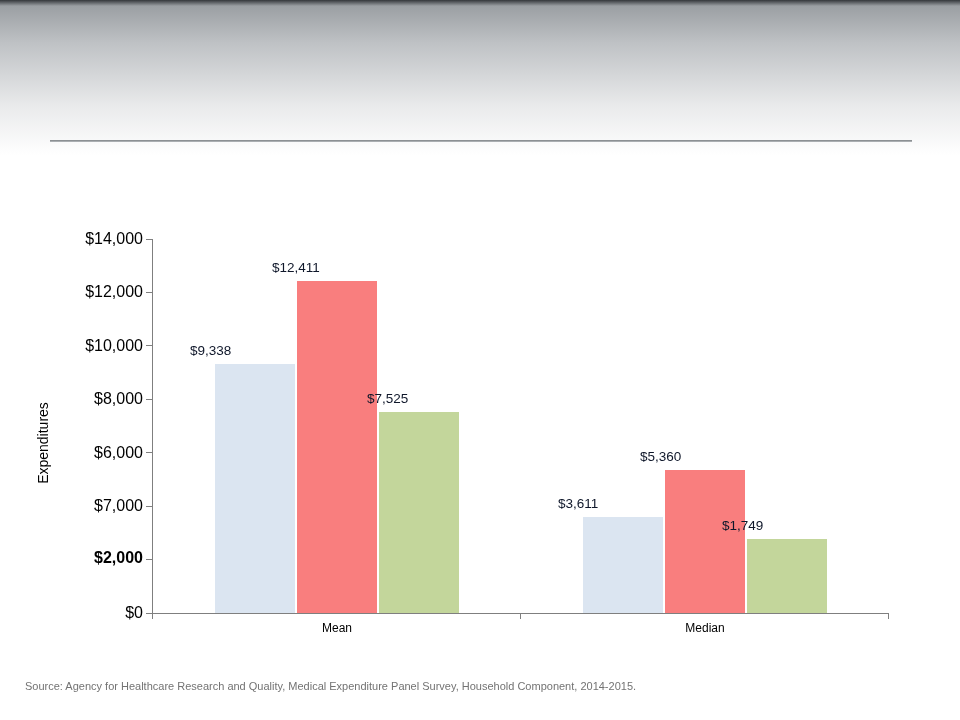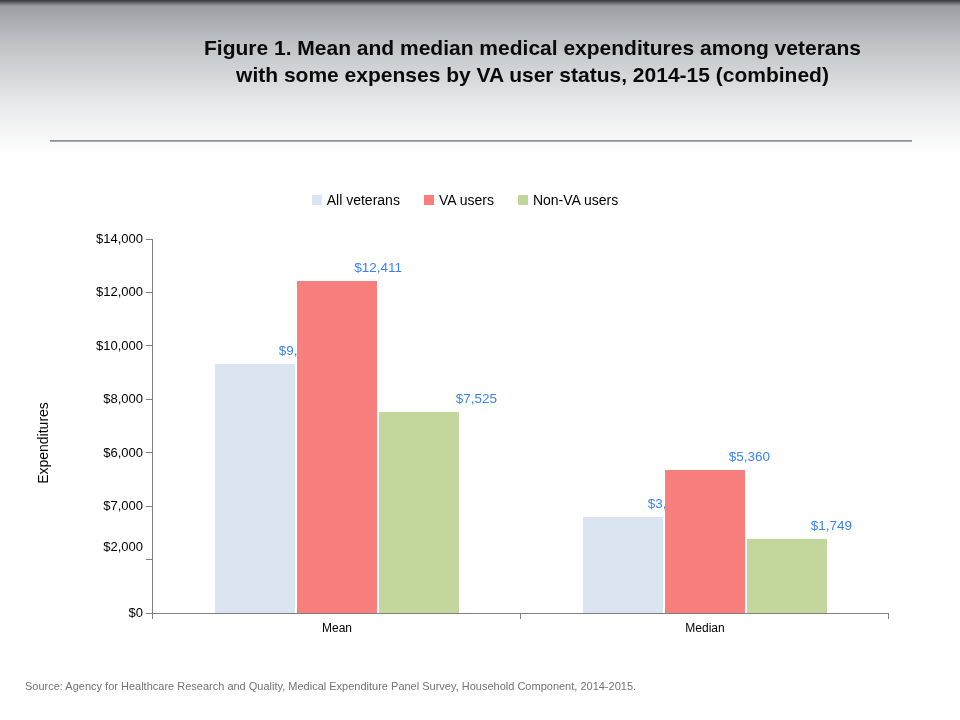--- a/index.html
+++ b/index.html
@@ -22,63 +22,48 @@
   .arc{position:absolute;left:0;top:-8px;width:118px;height:54px;color:var(--purple);}
   
   .legend{position:absolute;left:0;top:192px;width:930px;display:flex;justify-content:center;
           gap:24px;align-items:center;font-size:14px;}
   .legend-item{display:flex;align-items:center;gap:5px;}
   .legend-swatch{display:inline-block;width:10px;height:10px;}
   
   .plot{position:absolute;left:152px;top:239px;width:736px;height:374px;
         border-left:1px solid #7f7f7f;border-bottom:1px solid #7f7f7f;}
   .bar{position:absolute;bottom:0;}
-  .barlab{position:absolute;text-align:right;font-size:13.5px;color:#3b82f6;}
+  .barlab{position:absolute;text-align:left;font-size:13.5px;color:#0f172a;}
   .ytick{position:absolute;left:-7px;width:7px;height:1px;background:#7f7f7f;}
-  .ylab{position:absolute;left:-82px;width:72px;text-align:right;font-size:13px;line-height:18px;}
+  .ylab{position:absolute;left:-82px;width:72px;text-align:right;font-size:16px;line-height:18px;}
   .xtick{position:absolute;width:1px;height:6px;background:#7f7f7f;}
   .catlab{position:absolute;text-align:center;font-size:12px;}
   .y-title{position:absolute;left:-15px;top:433px;width:120px;height:20px;text-align:center;
            font-size:14px;transform:rotate(-90deg);}
   
   .source{position:absolute;left:25px;top:680px;font-size:11px;color:#737373;}
 </style>
 </head>
 <body>
 
 <div class="slide" style="--purple: #6e2d91; --eagle: #2c2f33;">
 
   <div class="header">
-    <h1 class="title"><span>Figure 1. Mean and median medical expenditures among veterans</span><br><span>with some expenses by VA user status, 2014-15 (combined)</span></h1>
   </div>
 
   <div class="divider"></div>
 
-  <div class="legend" id="legend">
-      <div class="legend-item">
-        <span class="legend-swatch" style="background: rgb(219, 229, 241);"></span>
-        <span>All veterans</span>
-      </div>
-      <div class="legend-item">
-        <span class="legend-swatch" style="background: rgb(249, 126, 126);"></span>
-        <span>VA users</span>
-      </div>
-      <div class="legend-item">
-        <span class="legend-swatch" style="background: rgb(195, 214, 155);"></span>
-        <span>Non-VA users</span>
-      </div>
-    </div>
 
   <div class="y-title">Expenditures</div>
 
   <div class="plot" id="plot">
       <div class="ytick" style="top: 373.5px;"></div>
       <div class="ylab" style="top: 365px;">$0</div>
       <div class="ytick" style="top: 320.071px;"></div>
-      <div class="ylab" style="top: 299px;">$2,000</div>
+      <div class="ylab" style="top: 310px; font-weight: bold;">$2,000</div>
       <div class="ytick" style="top: 266.643px;"></div>
       <div class="ylab" style="top: 258.143px;">$7,000</div>
       <div class="ytick" style="top: 213.214px;"></div>
       <div class="ylab" style="top: 204.714px;">$6,000</div>
       <div class="ytick" style="top: 159.786px;"></div>
       <div class="ylab" style="top: 151.286px;">$8,000</div>
       <div class="ytick" style="top: 106.357px;"></div>
       <div class="ylab" style="top: 97.8571px;">$10,000</div>
       <div class="ytick" style="top: 52.9286px;"></div>
       <div class="ylab" style="top: 44.4286px;">$12,000</div>

